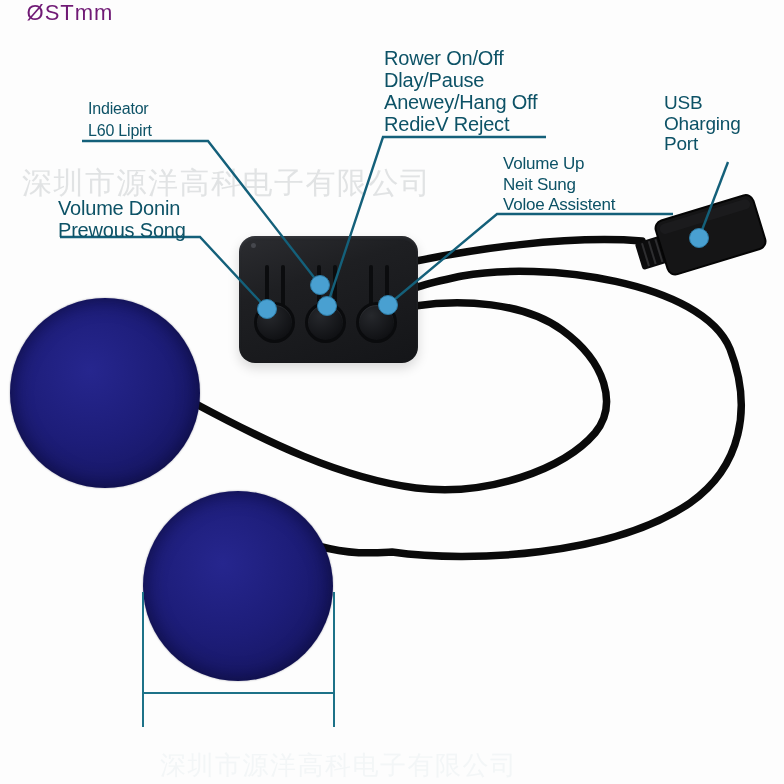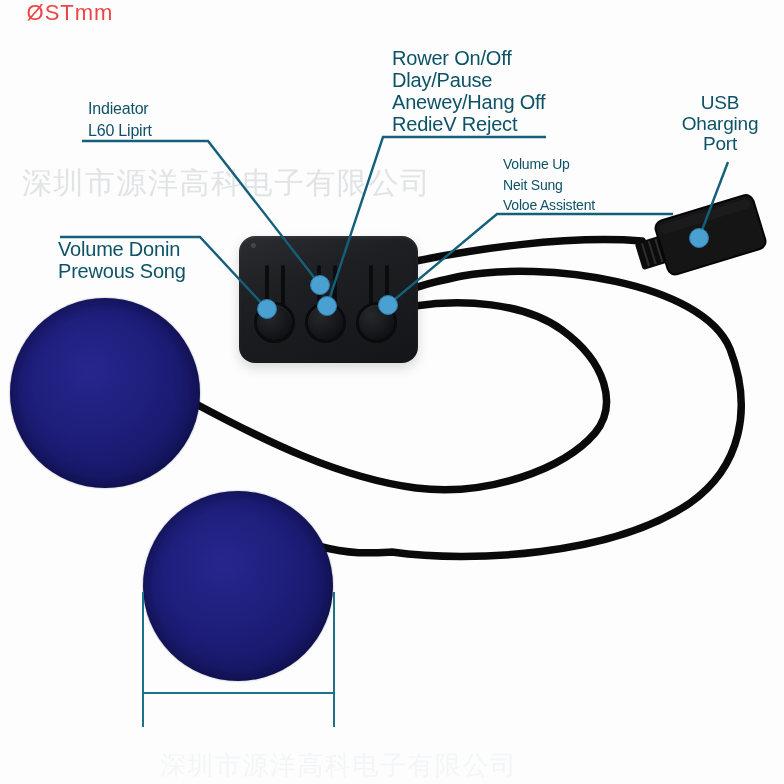--- a/index.html
+++ b/index.html
@@ -42,25 +42,25 @@
     box-shadow:inset 0 1px 1px rgba(120,125,135,.18);
   }
   .btn-left{left:15px}.btn-mid{left:66px}.btn-right{left:117px}
   .screw{position:absolute;left:12px;top:7px;width:5px;height:5px;border-radius:50%;background:#45474d;}
   
   .label{
     position:absolute;z-index:5;color:#0d5266;white-space:pre-line;
     font-weight:normal;letter-spacing:-0.2px;
   }
   .label-indicator{left:88px;top:98px;font-size:16px;line-height:21.5px;}
-  .label-power{left:392px;top:47px;font-size:20px;line-height:22px;}
-  .label-volume-down{left:58px;top:198px;font-size:20px;line-height:21.5px;margin-top:41px;}
-  .label-volume-up{left:503px;top:154px;font-size:14px;line-height:20.5px;}
-  .label-usb{left:664px;top:93px;width:112px;font-size:19px;line-height:20.5px;text-align:center;}
-  .label-dimension{left:168px;top:699px;width:140px;font-size:22px;text-align:center;z-index:5;color:#ef4444;letter-spacing:1px;}
+  .label-power{left:384px;top:47px;font-size:20px;line-height:22px;}
+  .label-volume-down{left:58px;top:198px;font-size:20px;line-height:21.5px;}
+  .label-volume-up{left:503px;top:154px;font-size:17px;line-height:20.5px;}
+  .label-usb{left:664px;top:93px;width:112px;font-size:19px;line-height:20.5px;}
+  .label-dimension{left:168px;top:699px;width:140px;font-size:22px;text-align:center;z-index:5;color:#701a75;letter-spacing:1px;}
 </style>
 </head>
 <body>
 
 <div id="canvas">
 
   <div class="wm wm-top">深圳市源洋高科电子有限公司</div>
   <div class="wm wm-bottom">深圳市源洋高科电子有限公司</div>
 
   <svg class="layer" width="784" height="784" viewBox="0 0 784 784">

